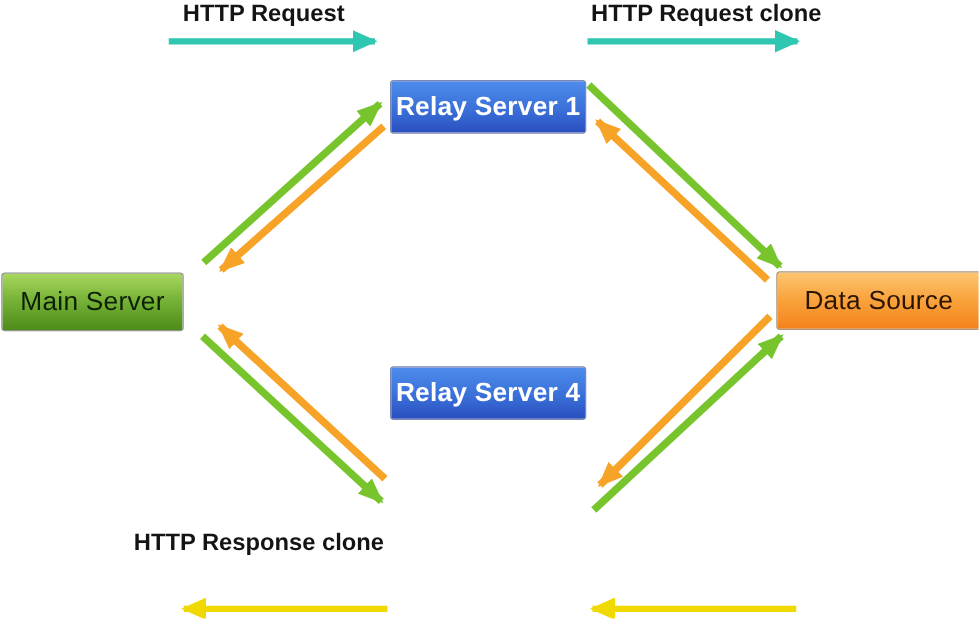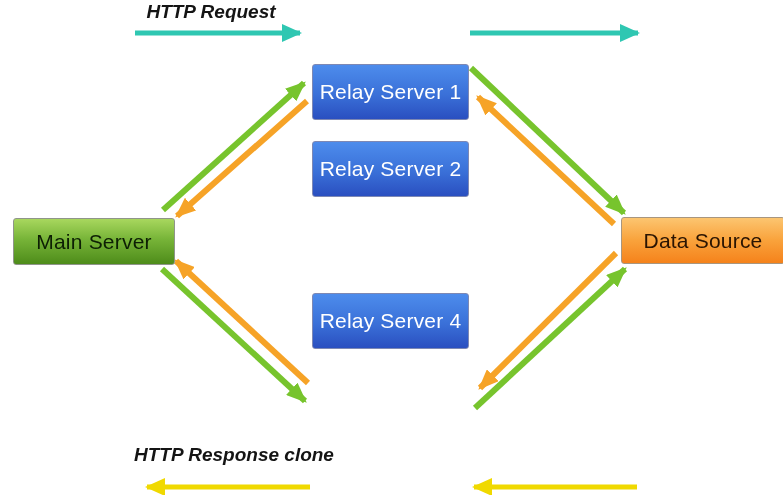--- a/index.html
+++ b/index.html
@@ -21,56 +21,55 @@
     position: absolute;
     display: flex;
     align-items: center;
     justify-content: center;
     border-radius: 3px;
     font-size: 21px;
     letter-spacing: 0.2px;
     box-sizing: border-box;
   }
   .node-main {
-    left: 13px; top: 218px; width: 162px; height: 47px;
+    left: 1px; top: 218px; width: 146px; height: 47px;
     background: linear-gradient(180deg, #a8d75e 0%, #77b438 45%, #4e8c1a 100%);
     border: 1px solid #8f958a;
     color: #0d1f04;
   }
   .node-data {
     left: 621px; top: 217px; width: 164px; height: 47px;
     background: linear-gradient(180deg, #fcc570 0%, #f9a23b 50%, #f5821b 100%);
     border: 1px solid #a8967f;
     color: #2a1402;
   }
   .node-relay {
-    left: 312px; width: 157px; height: 56px;
+    left: 312px; width: 157px; height: 43px;
     background: linear-gradient(180deg, #4d8cec 0%, #3a70d8 55%, #2a4fc0 100%);
     border: 1px solid #7d88b4;
     color: #ffffff;
-    font-weight: normal;
+    font-weight: bold;
   }
   .relay-1 { top: 64px; }
   .relay-2 { top: 141px; }
   .relay-3 { top: 217px; }
   .relay-4 { top: 293px; }
   .relay-5 { top: 369px; }
   .flow-label {
     position: absolute;
     width: 200px;
     font-size: 19px;
     font-weight: bold;
     color: #141414;
     text-align: center;
     white-space: nowrap;
-    font-style: italic;
   }
   .label-top-left  { left: 111px; top: 1px; }
   .label-top-right { left: 465px; top: 1px; }
-  .label-bot-left  { left: 107px; top: 444px; margin-left: 27px; }
+  .label-bot-left  { left: 107px; top: 424px; }
   .label-bot-right { left: 466px; top: 452px; }
 </style>
 </head>
 <body>
 
 <div class="stage">
 
   <svg class="arrows-layer" viewBox="0 0 783 495">
     <defs>
       <marker id="mh-green" viewBox="0 0 3.4 2.8" markerWidth="3.4" markerHeight="2.8" refX="3.0" refY="1.4" orient="auto" markerUnits="strokeWidth">
@@ -97,23 +96,23 @@
     <line x1="162" y1="269" x2="305" y2="401" stroke-width="6" marker-end="url(#mh-green)" stroke="#77c42d"></line>
     <line x1="475" y1="408" x2="625" y2="269" stroke-width="6" marker-end="url(#mh-green)" stroke="#77c42d"></line>
 
     <line x1="307" y1="101" x2="177" y2="216" stroke-width="6" marker-end="url(#mh-orange)" stroke="#f6a327"></line>
     <line x1="614" y1="224" x2="478" y2="97" stroke-width="6" marker-end="url(#mh-orange)" stroke="#f6a327"></line>
     <line x1="308" y1="383" x2="176" y2="261" stroke-width="6" marker-end="url(#mh-orange)" stroke="#f6a327"></line>
     <line x1="616" y1="253" x2="480" y2="388" stroke-width="6" marker-end="url(#mh-orange)" stroke="#f6a327"></line>
   </svg>
 
   <div class="flow-label label-top-left">HTTP Request</div>
+  <div class="flow-label label-top-right">HTTP Request clone</div>
   <div class="flow-label label-bot-left">HTTP Response clone</div>
 
   <div class="node node-main">Main Server</div>
 
   <div class="node node-relay relay-1">Relay Server 1</div>
-  <div class="node node-relay relay-2">Relay Server 2</div>
   <div class="node node-relay relay-4">Relay Server 4</div>
 
   <div class="node node-data">Data Source</div>
 
 </div>
 
 </body></html>

